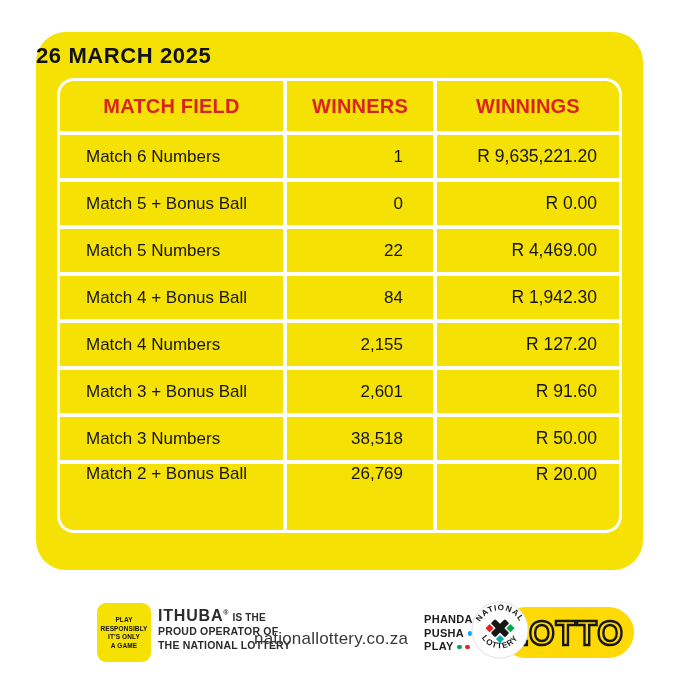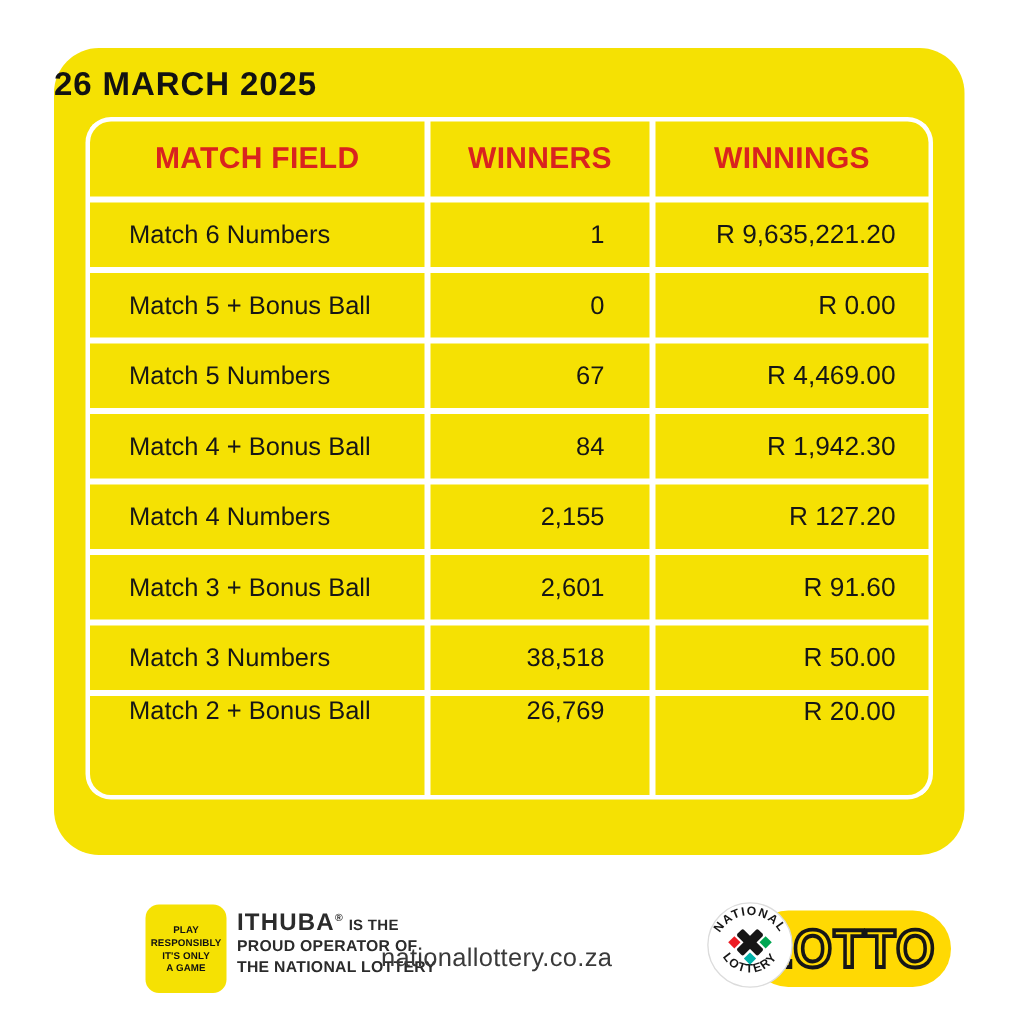--- a/index.html
+++ b/index.html
@@ -106,21 +106,21 @@
           <div class="cell c-win">1</div>
           <div class="cell c-amt">R 9,635,221.20</div>
         </div>
         <div class="t-row">
           <div class="cell c-field">Match 5 + Bonus Ball</div>
           <div class="cell c-win">0</div>
           <div class="cell c-amt">R 0.00</div>
         </div>
         <div class="t-row">
           <div class="cell c-field">Match 5 Numbers</div>
-          <div class="cell c-win">67</div>
+          <div class="cell c-win">22</div>
           <div class="cell c-amt">R 4,469.00</div>
         </div>
         <div class="t-row">
           <div class="cell c-field">Match 4 + Bonus Ball</div>
           <div class="cell c-win">84</div>
           <div class="cell c-amt">R 1,942.30</div>
         </div>
         <div class="t-row">
           <div class="cell c-field">Match 4 Numbers</div>
           <div class="cell c-win">2,155</div>
@@ -160,20 +160,34 @@
       <span class="ithuba-brand">ITHUBA</span>
       <span class="ithuba-reg">®</span>
       <span class="ithuba-isthe">IS THE</span>
     </div>
     <div class="ithuba-l2">PROUD OPERATOR OF</div>
     <div class="ithuba-l3">THE NATIONAL LOTTERY</div>
   </div>
 
   <div class="site-url">nationallottery.co.za</div>
 
+  <div class="phanda">
+    <div class="ph-line">
+      <span>PHANDA</span>
+    </div>
+    <div class="ph-line">
+      <span>PUSHA</span>
+      <span class="dot blue"></span>
+    </div>
+    <div class="ph-line">
+      <span>PLAY</span>
+      <span class="dot green"></span>
+      <span class="dot red"></span>
+    </div>
+  </div>
 
   <div class="nl-circle">
     <svg viewBox="0 0 64 64" width="58" height="58">
       <circle cx="32" cy="32" r="31" fill="#ffffff" stroke="#dcdcdc" stroke-width="1"></circle>
       <path id="arcTop" d="M 7 35 A 25 25 0 0 1 57 35" fill="none"></path>
       <path id="arcBot" d="M 10 36 A 23 23 0 0 0 54 36" fill="none"></path>
       <text font-size="9" font-weight="bold" font-family="Liberation Sans, sans-serif" fill="#161616" letter-spacing="1">
         <textPath href="#arcTop" startOffset="50%" text-anchor="middle">NATIONAL</textPath>
       </text>
       <text font-size="9" font-weight="bold" font-family="Liberation Sans, sans-serif" fill="#161616" letter-spacing="1">

